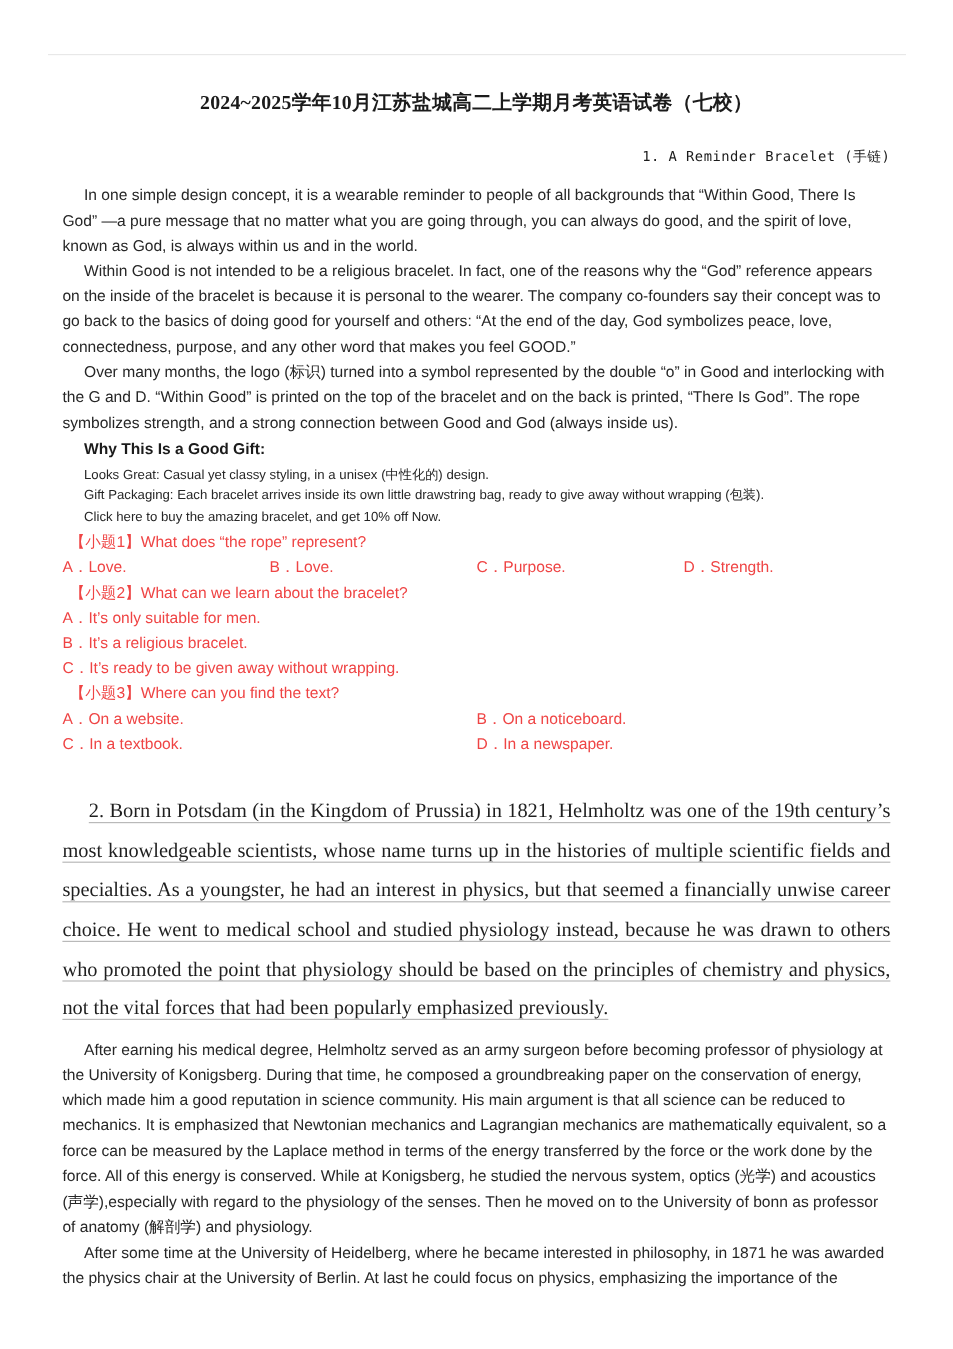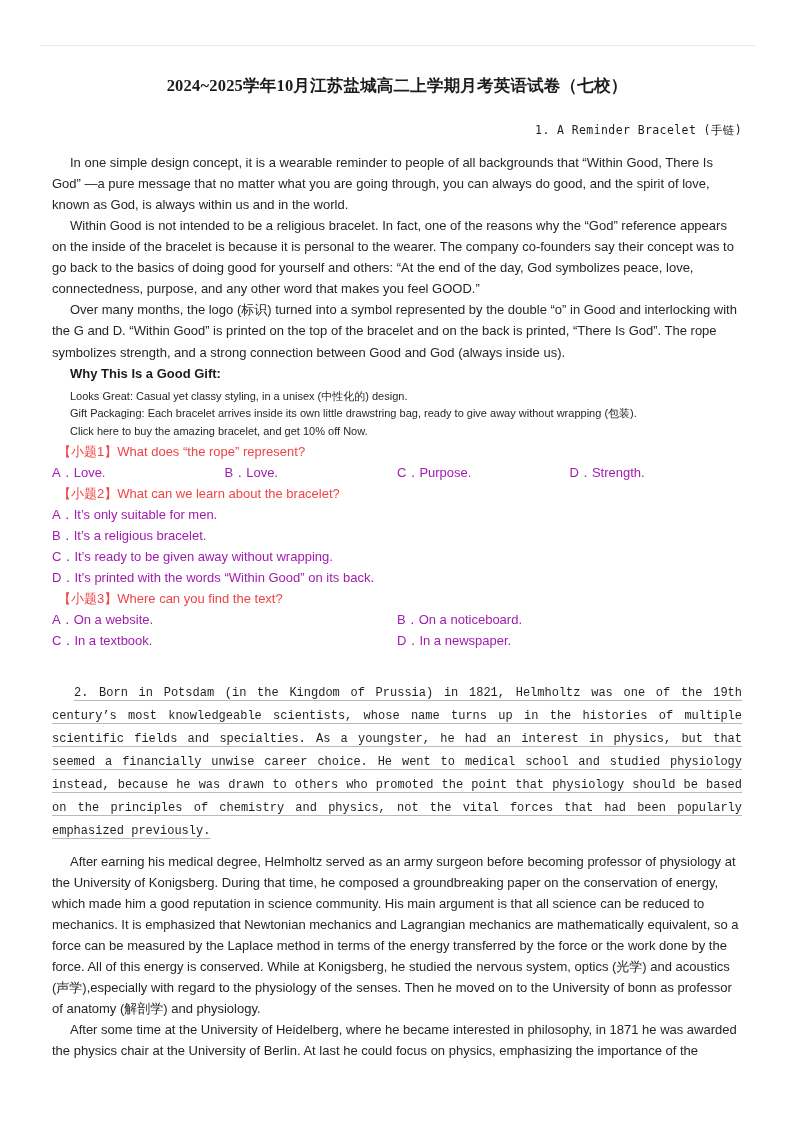--- a/index.html
+++ b/index.html
@@ -71,22 +71,22 @@
   }
   p.flat {
     font-size: 11px;
     line-height: 1.62;
     margin: 0;
     color: #262626;
     padding-left: 18px;
     text-indent: 0;
   }
   .mono-para {
-    font-family: Liberation Mono, monospace;
-    font-size: 12px;
+    font-family: Liberation Serif, serif;
+    font-size: 17px;
     line-height: 1.93;
     margin: 0;
     color: #1f1f1f;
     text-align: justify;
     text-indent: 22px;
     text-decoration: underline;
     text-underline-offset: 4px;
     text-decoration-color: #b9b9b9;
     text-decoration-thickness: 1px;
   }
@@ -94,21 +94,21 @@
     font-size: 13px;
     line-height: 1.62;
     margin: 0;
     color: #ef4444;
     padding-left: 6px;
   }
   .opt-row {
     display: flex;
     font-size: 13px;
     line-height: 1.62;
-    color: #a21caf;
+    color: #ef4444;
     margin: 0;
   }
   .opt-row.cols4 > .opt { width: 25%; }
   .opt-row.cols2 > .opt { width: 50%; }
   .opt-row.cols1 > .opt { width: 100%; }
   .opt {
     box-sizing: border-box;
     padding-right: 6px;
     white-space: nowrap;
   }
@@ -150,23 +150,20 @@
     <p class="q-stem">【小题2】What can we learn about the bracelet?</p>
     <div class="opt-row cols1">
       <div class="opt">A．It’s only suitable for men.</div>
     </div>
     <div class="opt-row cols1">
       <div class="opt">B．It’s a religious bracelet.</div>
     </div>
     <div class="opt-row cols1">
       <div class="opt">C．It’s ready to be given away without wrapping.</div>
     </div>
-    <div class="opt-row cols1">
-      <div class="opt">D．It’s printed with the words “Within Good” on its back.</div>
-    </div>
 
     <p class="q-stem">【小题3】Where can you find the text?</p>
     <div class="opt-row cols2">
       <div class="opt">A．On a website.</div>
       <div class="opt">B．On a noticeboard.</div>
     </div>
     <div class="opt-row cols2">
       <div class="opt">C．In a textbook.</div>
       <div class="opt">D．In a newspaper.</div>
     </div>

